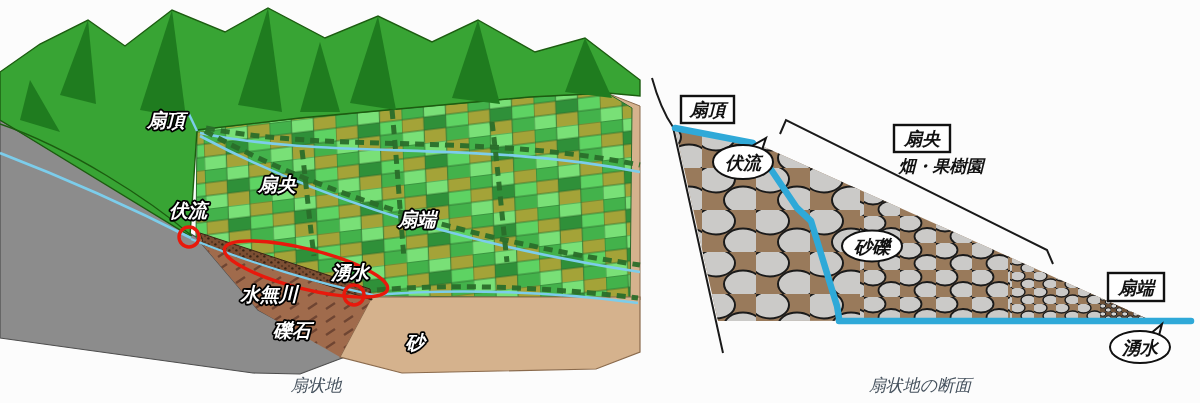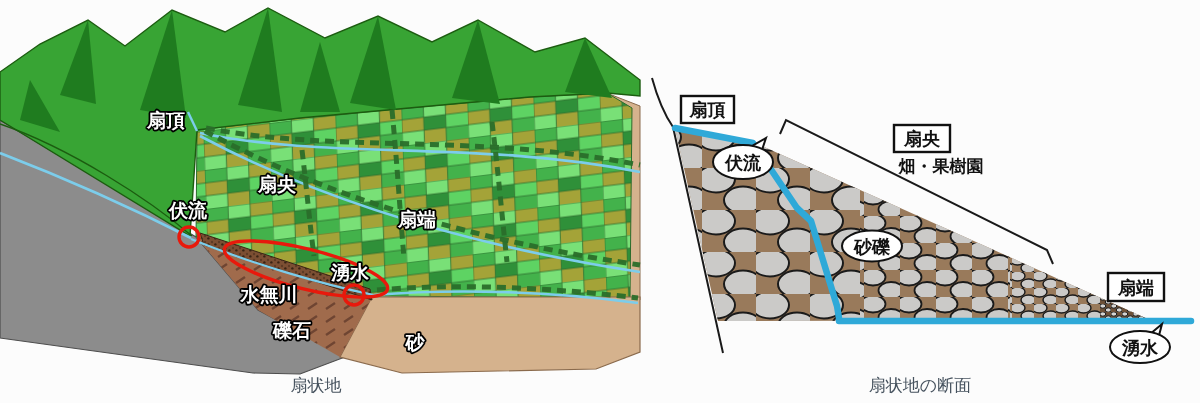--- a/index.html
+++ b/index.html
@@ -1,21 +1,21 @@
 <!DOCTYPE html>
 <html style="--water: #2FA9D8; --river: #7CCDEB; --annotation: #E8190C; --caption: #46525E; --mountain: #38A434; --mountain-dark: #1F7C1F; --rock-grey: #8C8C8C; --field-light: #79E077; --field-green: #43B24B; --field-dark: #2F9039; --field-olive: #A4A338; --soil-brown: #A06B4C; --soil-hatch: #6F4532; --sand-tan: #D5B28D; --section-soil: #997A5B; --cobble-grey: #CBCAC8;"><head>
 <meta charset="utf-8">
 <style>
   html,body{margin:0;padding:0;}
   body{
     width:1200px;height:403px;overflow:hidden;
     background:#fcfcfc;
     font-family:"DejaVu Sans",sans-serif;
   }
-  .canvas{position:relative;width:1200px;height:403px;}
+  .canvas{position:relative;width:1200px;height:403px;font-style:italic;}
   figure{margin:0;padding:0;position:absolute;top:0;}
   #fig-left{left:0;width:648px;height:403px;}
   #fig-right{left:648px;width:552px;height:403px;}
   svg{display:block;}
 
   
   .water-thick{stroke:var(--water,#2FA9D8);}
   .river{stroke:var(--river,#7CCDEB);}
   .red-mark{stroke:var(--annotation,#E8190C);fill:none;}
   .caption{fill:var(--caption,#46525E);font-size:17px;}

